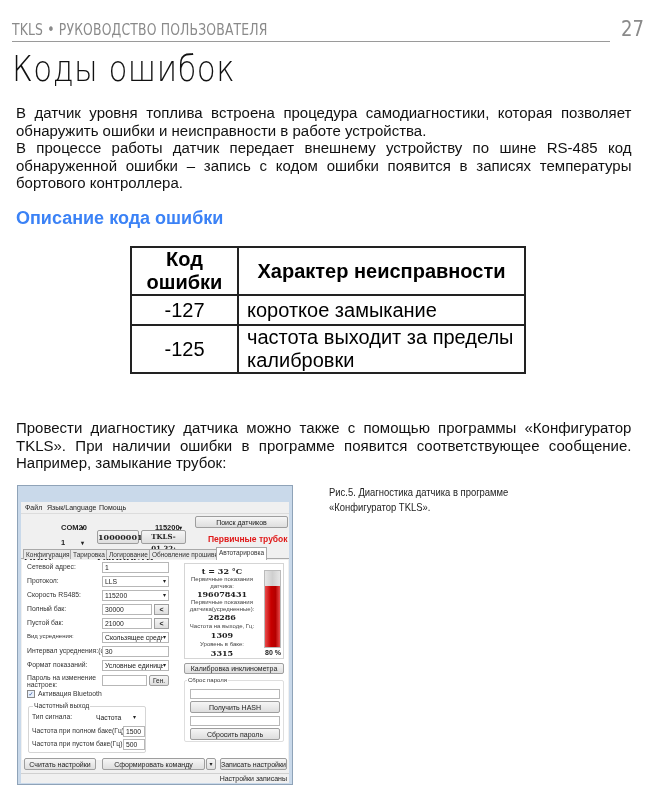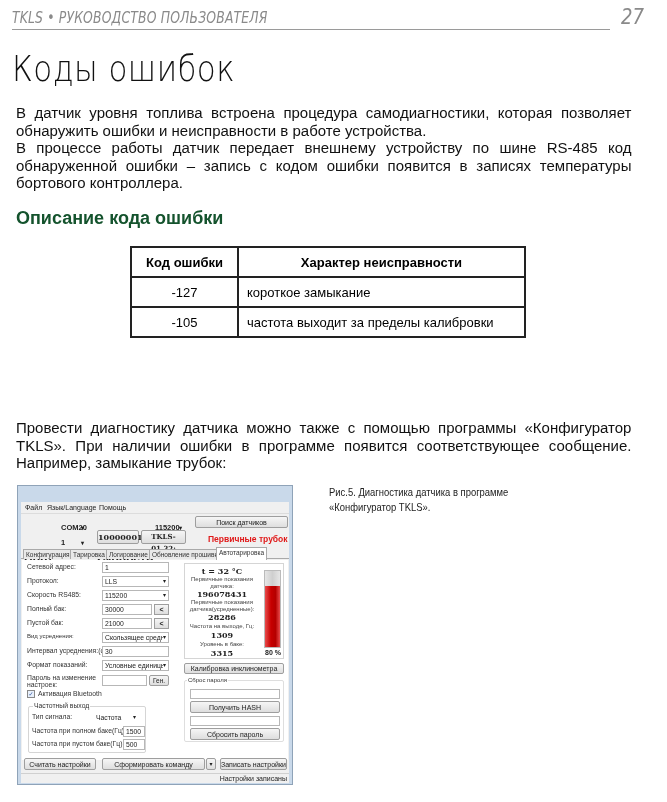--- a/index.html
+++ b/index.html
@@ -1,37 +1,37 @@
 <!DOCTYPE html>
 <html><head>
 <meta charset="utf-8">
 <style>
   * { box-sizing: border-box; margin: 0; padding: 0; }
   html, body { width: 667px; height: 802px; background: #ffffff; overflow: hidden; }
   body { position: relative; font-family: "Liberation Sans", sans-serif; color: #000; }
 
   
-  .run-header { position: absolute; left: 12px; top: 4px; width: 642px; height: 30px; font-style: italic; }
+  .run-header { position: absolute; left: 12px; top: 16px; width: 642px; height: 30px; }
   .run-title { position: absolute; left: 0; top: 4px; font-family: "DejaVu Sans", sans-serif; font-size: 16px; color: #8a8a8a; letter-spacing: 0.2px; font-stretch: condensed; transform: scaleX(0.86); transform-origin: left; white-space: nowrap; }
   .run-rule { position: absolute; left: 0; top: 25px; width: 598px; height: 1px; background: #9a9a9a; }
   .page-num { position: absolute; right: 10px; top: 0; font-family: "DejaVu Sans", sans-serif; font-size: 22px; color: #8a8a8a; transform: scaleX(0.82); transform-origin: right; }
 
   .h1 { position: absolute; left: 12px; top: 48px; font-family: "DejaVu Sans", sans-serif; font-weight: 300; font-size: 36px; color: #111; transform: scaleX(0.86); transform-origin: left; white-space: nowrap; letter-spacing: 0.5px; }
 
   .para { position: absolute; left: 16px; width: 628px; font-size: 15.3px; line-height: 17.5px; text-align: justify; color: #111; transform: scaleX(0.98); transform-origin: left; }
   .p1 { top: 104px; }
   .p2 { top: 139px; }
   .p3 { top: 419px; }
   .line { display: block; text-align-last: justify; }
   .line.last { text-align-last: left; }
 
-  .h2 { position: absolute; left: 16px; top: 208px; font-size: 18px; font-weight: bold; color: #14532d; }
+  .h2 { position: absolute; left: 16px; top: 208px; font-size: 18px; font-weight: bold; color: #3b82f6; }
 
   
-  .err-table { position: absolute; left: 130px; top: 246px; border-collapse: collapse; font-size: 13px; }
+  .err-table { position: absolute; left: 130px; top: 246px; border-collapse: collapse; font-size: 20px; }
   .err-table td, .err-table th { border: 2px solid #222; height: 30px; padding: 0 8px; }
   .err-table th { font-weight: bold; text-align: center; }
   .err-table .c1 { width: 107px; text-align: center; }
   .err-table .c2 { width: 287px; text-align: left; }
   .err-table th.c2 { text-align: center; }
 
   
   .win { position: absolute; left: 17px; top: 485px; width: 276px; height: 300px; background: #c9d9ea; border: 1px solid #8fa3b8; font-size: 7px; color: #222; overflow: hidden; }
   .win-titlebar { position: absolute; left: 0; top: 0; width: 100%; height: 16px; background: linear-gradient(#dfe9f5, #c4d6ea); }
   .win-title { position: absolute; left: 18px; top: 4px; font-size: 7.5px; color: #333; white-space: nowrap; }
@@ -105,21 +105,21 @@
   <tbody>
       <tr>
     <th class="c1">Код ошибки</th>
     <th class="c2">Характер неисправности</th>
   </tr>
   <tr>
     <td class="c1">-127</td>
     <td class="c2">короткое замыкание</td>
   </tr>
   <tr>
-    <td class="c1">-105</td>
+    <td class="c1">-125</td>
     <td class="c2">частота выходит за пределы калибровки</td>
   </tr>
 </tbody>
   </table>
 
 <div class="para p3">
   <span class="line">Провести диагностику датчика можно также с помощью программы «Конфигуратор</span>
   <span class="line">TKLS». При наличии ошибки в программе появится соответствующее сообщение.</span>
   <span class="line last">Например, замыкание трубок:</span>
 </div>

